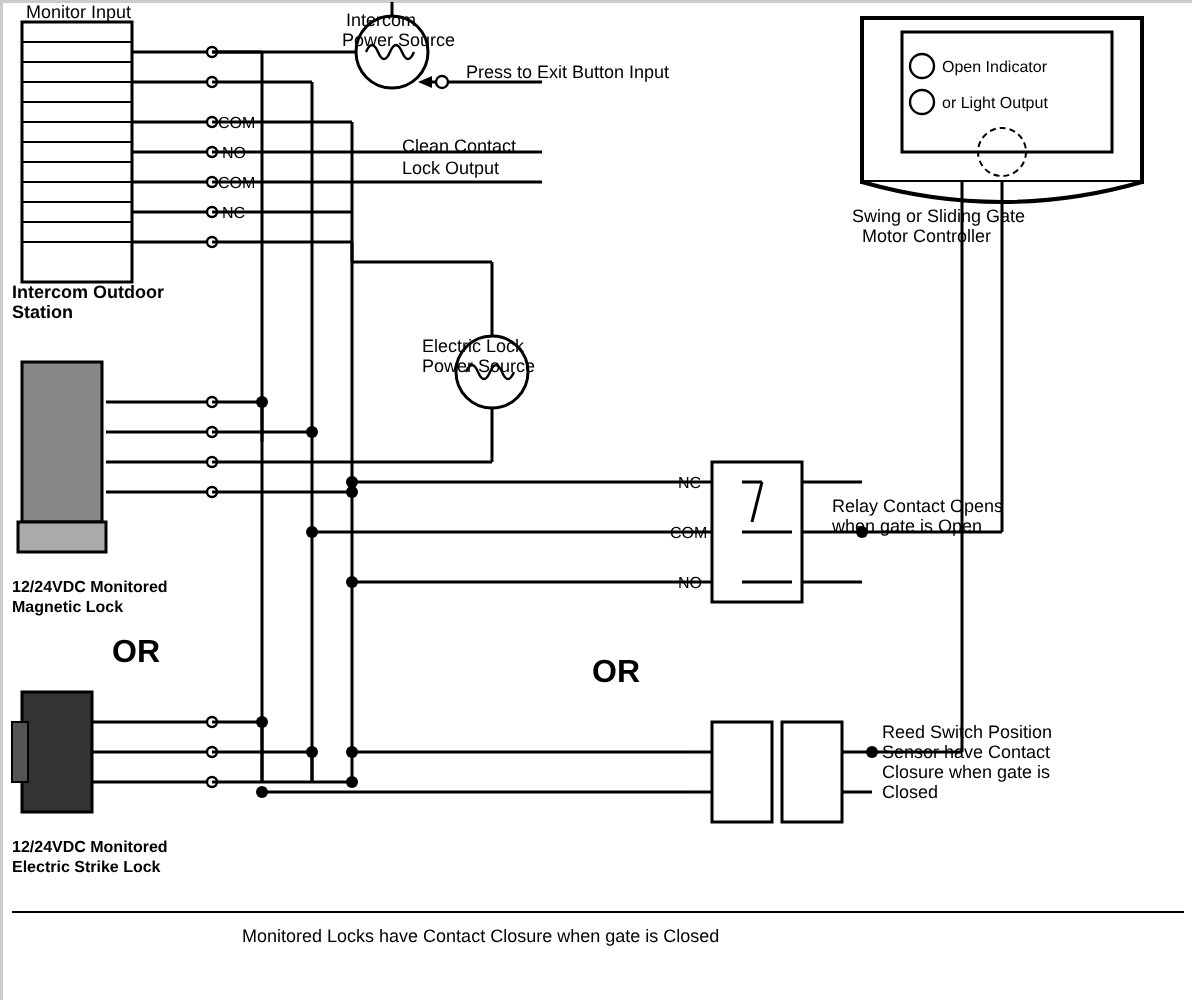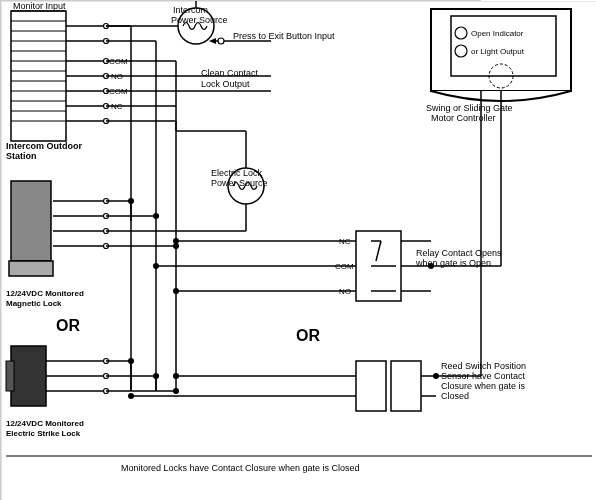--- a/index.html
+++ b/index.html
@@ -6,21 +6,21 @@
     body {
       width: 596px;
       height: 500px;
       background: #fff;
       font-family: Arial, sans-serif;
       font-size: 10px;
       overflow: hidden;
       position: relative;
     }
     .diagram-container {
-      width: 481px;
+      width: 596px;
       height: 500px;
       position: relative;
       background: #fff;
       border: 1px solid #ccc;
     }
     svg {
       position: absolute;
       top: 0;
       left: 0;
       width: 596px;

